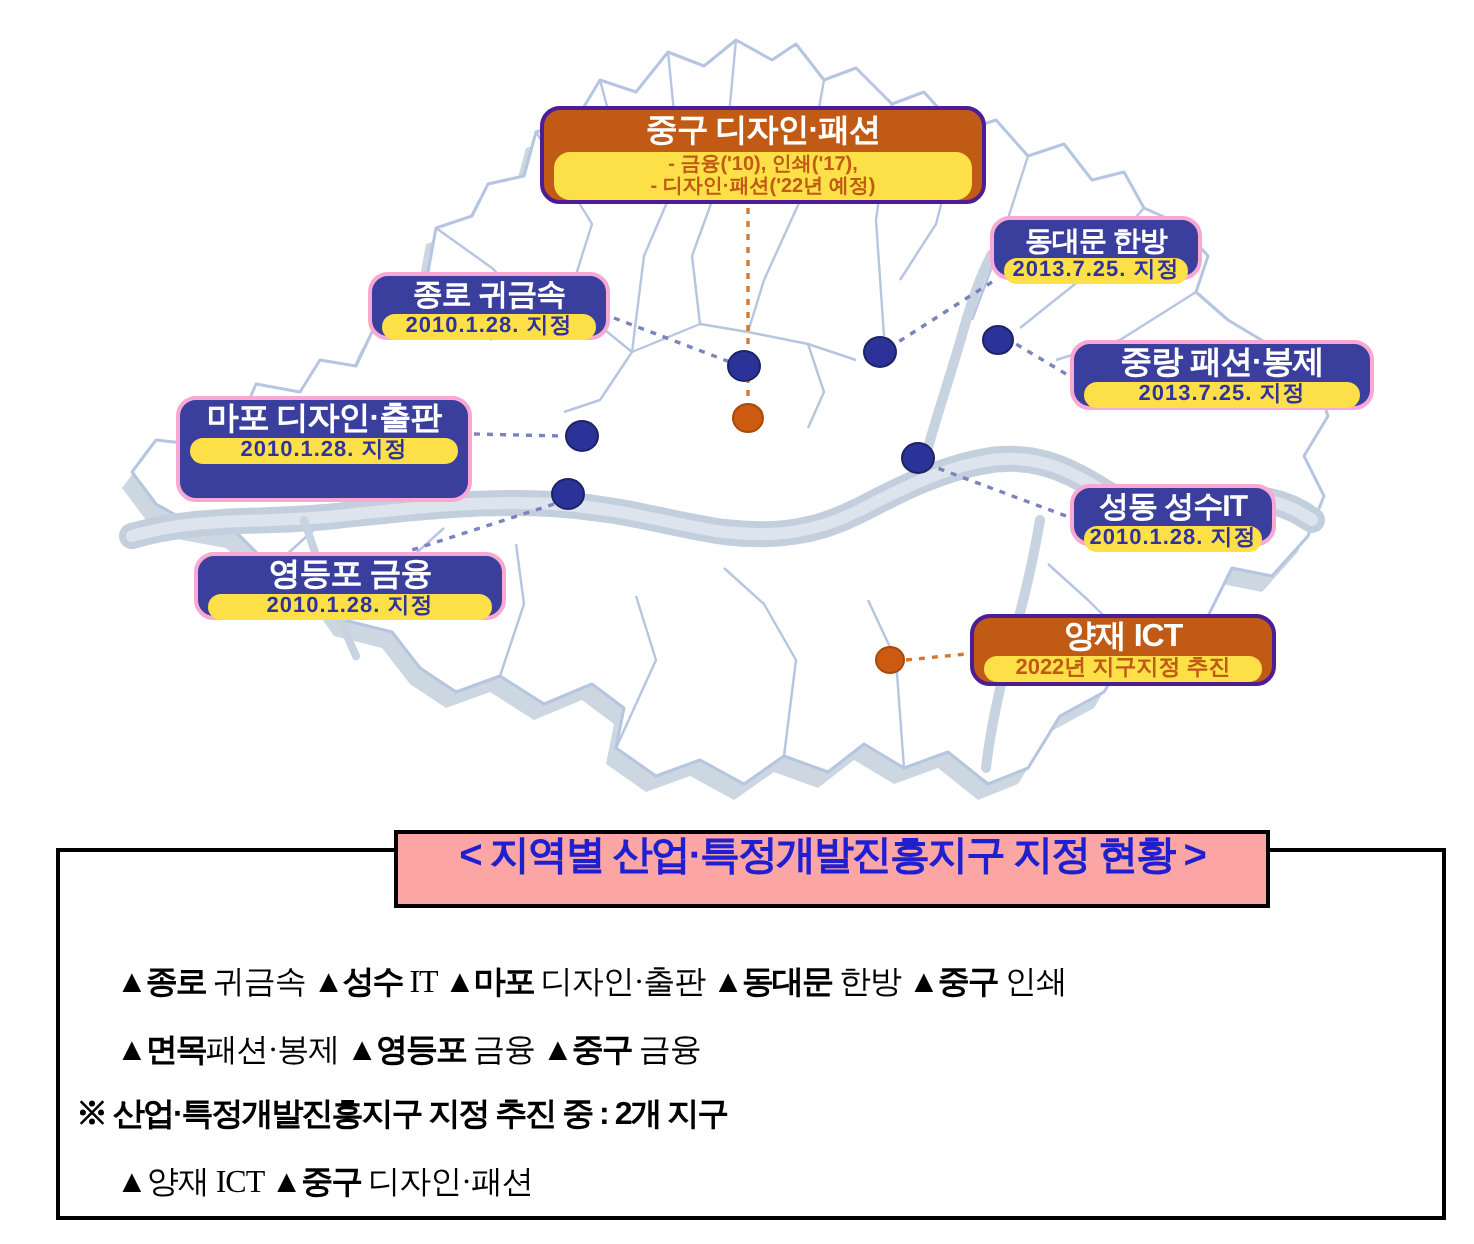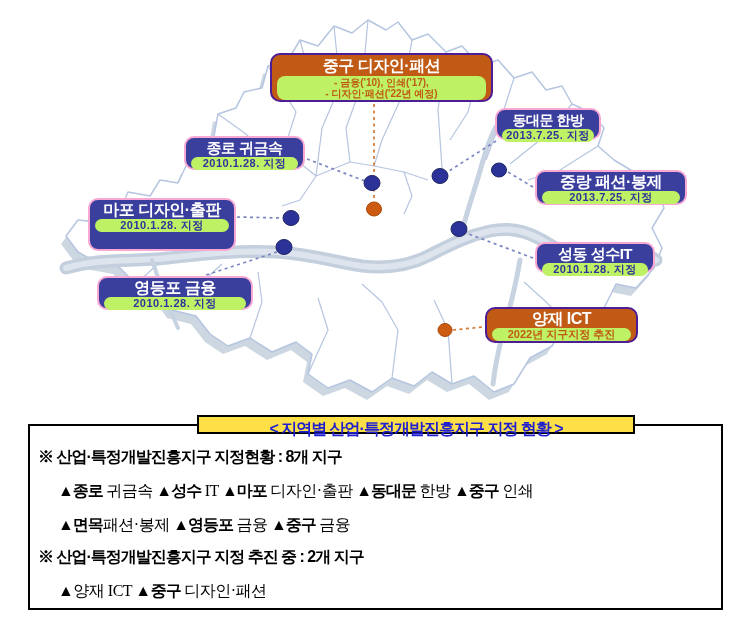--- a/index.html
+++ b/index.html
@@ -8,45 +8,45 @@
   .stage{position:absolute;left:0;top:0;width:737px;height:622px;}
   svg.map{position:absolute;left:0;top:0;}
 
   
   .map-label{position:absolute;border-radius:10px;box-sizing:border-box;
              text-align:center;padding:1px 3px 3px;}
   .map-label.blue{background:#3a3f9e;border:2px solid #f9a8d4;}
   .map-label.orange{background:#c05a14;border:2px solid #4c1d95;}
   .ml-title{color:#ffffff;font-weight:bold;font-size:15px;line-height:18px;
             letter-spacing:-0.5px;white-space:nowrap;}
-  .ml-pill{background:#bef264;border-radius:8px;margin:0 2px;padding:0;
+  .ml-pill{background:#fde047;border-radius:8px;margin:0 2px;padding:0;
            font-weight:bold;font-size:11px;line-height:13px;color:#2f339b;
            letter-spacing:0.5px;white-space:nowrap;}
   .map-label.orange .ml-pill{color:#c05a14;letter-spacing:0;}
   #lb-junggu .ml-title{font-size:16px;line-height:20px;}
   #lb-junggu .ml-pill{font-size:10px;line-height:11px;padding:1px 0;}
   #lb-dongdaemun .ml-title{font-size:14px;}
   #lb-yeongdeungpo .ml-title{font-size:16px;}
   #lb-mapo .ml-title,#lb-jungnang .ml-title,#lb-yangjae .ml-title{font-size:16px;}
 
   #lb-junggu{left:270px;top:53px;width:223px;height:49px;}
   #lb-dongdaemun{left:495px;top:108px;width:106px;height:32px;}
   #lb-jongno{left:184px;top:136px;width:121px;height:34px;}
   #lb-jungnang{left:535px;top:170px;width:152px;height:35px;}
   #lb-mapo{left:88px;top:198px;width:148px;height:53px;}
-  #lb-seongdong{left:535px;top:242px;width:120px;height:31px;}
+  #lb-seongdong{left:535px;top:242px;width:103px;height:31px;}
   #lb-yeongdeungpo{left:97px;top:276px;width:156px;height:34px;}
   #lb-yangjae{left:485px;top:307px;width:153px;height:36px;}
 
   
   .summary-box{position:absolute;left:28px;top:424px;width:695px;height:186px;
                border:2px solid #000;box-sizing:border-box;background:#fff;}
-  .summary-title{position:absolute;left:197px;top:415px;width:438px;height:19px;
-                 border:2px solid #000;box-sizing:border-box;background:#fde047;
-                 color:#1f1fd0;font-weight:bold;font-size:16px;line-height:23px;
+  .summary-title{position:absolute;left:197px;top:415px;width:438px;height:39px;
+                 border:2px solid #000;box-sizing:border-box;background:#fca5a5;
+                 color:#1f1fd0;font-weight:bold;font-size:20px;line-height:23px;
                  text-align:center;letter-spacing:-1px;white-space:nowrap;z-index:3;}
   .s-line{position:absolute;white-space:nowrap;color:#000;}
   .s-head{left:38px;font-weight:bold;font-size:16px;letter-spacing:-1px;
           font-family:"Liberation Sans",sans-serif;}
   .s-items{left:58px;font-size:16px;letter-spacing:-0.5px;
            font-family:"Liberation Serif",serif;}
   .s-items b{letter-spacing:-1px;}
   #sl1{top:447px;}
   #sl2{top:481px;}
   #sl3{top:515px;}
@@ -158,19 +158,18 @@
     <div class="ml-pill">2010.1.28. 지정</div>
   </div>
 
   <div class="map-label orange" id="lb-yangjae">
     <div class="ml-title">양재 ICT</div>
     <div class="ml-pill">2022년 지구지정 추진</div>
   </div>
 
   <div class="summary-title">&lt; 지역별 산업·특정개발진흥지구 지정 현황 &gt;</div>
   <div class="summary-box"></div>
-  <div class="s-line s-head" id="sl1">※ 산업·특정개발진흥지구 지정현황 : 8개 지구</div>
   <div class="s-line s-items" id="sl2"><b>▲</b><b>종로</b><span> 귀금속 </span><b>▲</b><b>성수</b><span> IT </span><b>▲</b><b>마포</b><span> 디자인·출판 </span><b>▲</b><b>동대문</b><span> 한방 </span><b>▲</b><b>중구</b><span> 인쇄</span></div>
   <div class="s-line s-items" id="sl3"><b>▲</b><b>면목</b><span>패션·봉제 </span><b>▲</b><b>영등포</b><span> 금융 </span><b>▲</b><b>중구</b><span> 금융</span></div>
   <div class="s-line s-head" id="sl4">※ 산업·특정개발진흥지구 지정 추진 중 : 2개 지구</div>
   <div class="s-line s-items" id="sl5"><span>▲양재 ICT </span><span>▲</span><b>중구</b><span> 디자인·패션</span></div>
 
 </div>
 
 </body></html>

